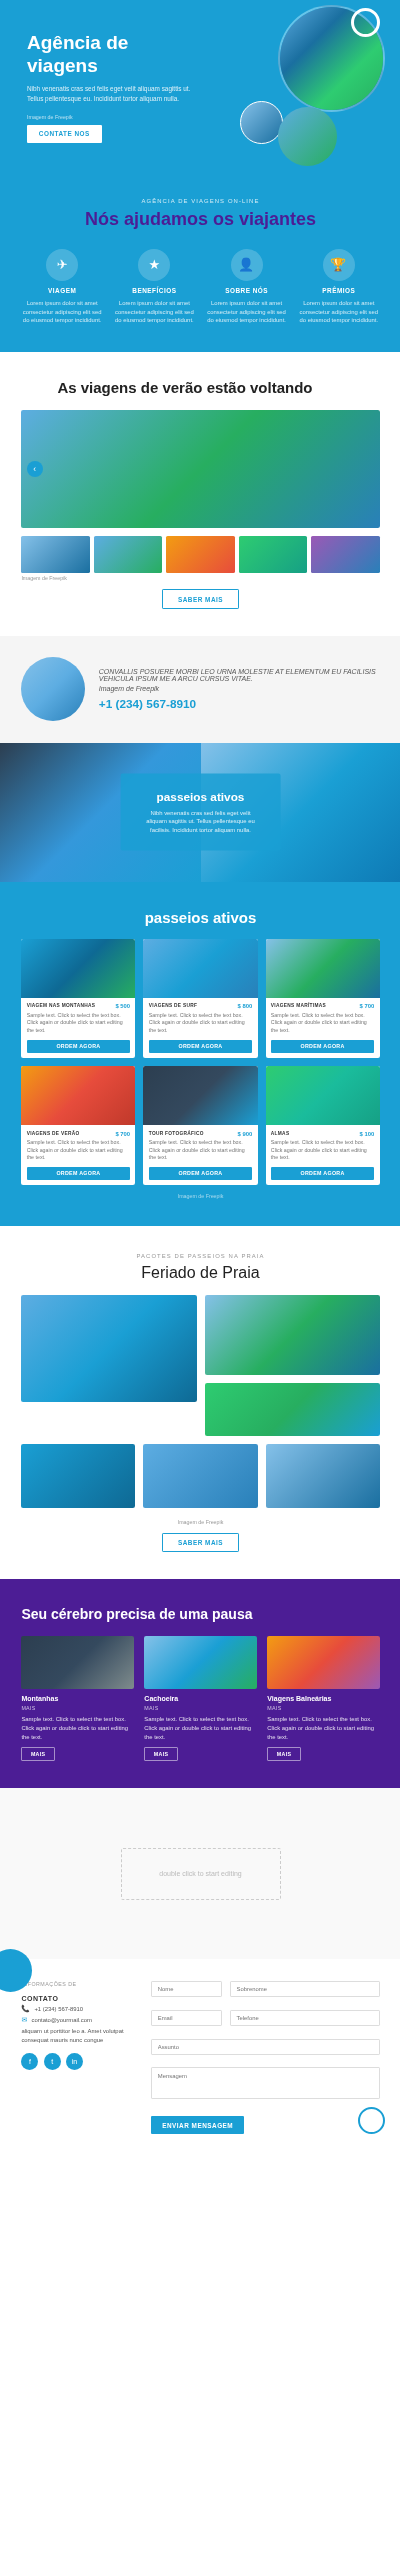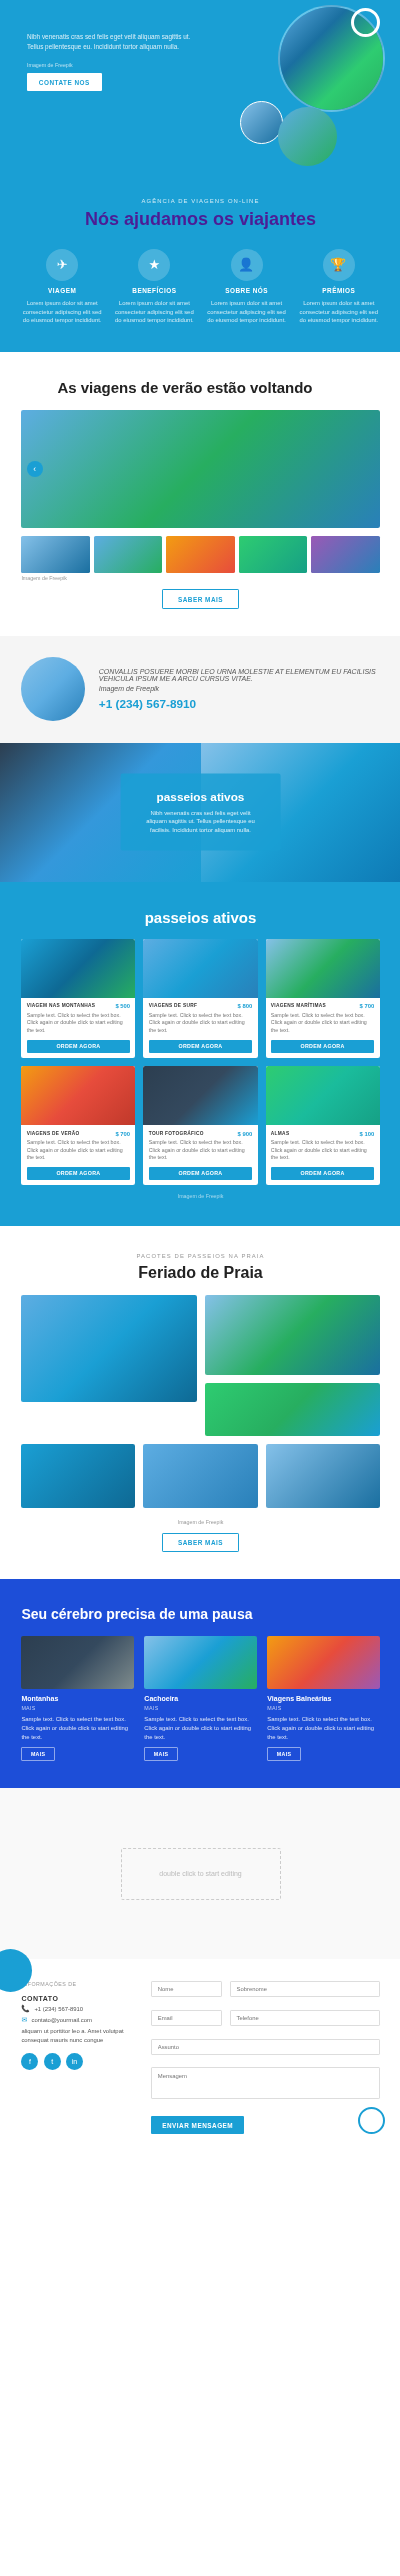--- a/index.html
+++ b/index.html
@@ -373,21 +373,21 @@
     }
     .section-praia .sub-title {
       font-size: 5.9px;
       color: #999;
       text-transform: uppercase;
       letter-spacing: 1.1px;
       margin-bottom: 4.3px;
     }
     .section-praia h2 {
       font-size: 16px;
-      font-weight: 700;
+      font-weight: 400;
       color: #222;
       margin-bottom: 13.4px;
     }
     .praia-grid {
       display: grid;
       grid-template-columns: 1fr 1fr;
       gap: 8px;
       margin-bottom: 8px;
     }
     .praia-img {
@@ -403,21 +403,21 @@
       flex: 1;
       height: 64px;
       border-radius: 2.1px;
     }
     .praia-b1 { background: linear-gradient(135deg, #1a9fd4, #0e6994); }
     .praia-b2 { background: linear-gradient(135deg, #5dade2, #2980b9); }
     .praia-b3 { background: linear-gradient(135deg, #85c1e9, #1a6fa0); }
 
     
     .section-cerebro {
-      background: #1d4ed8;
+      background: #4c1d95;
       padding: 27px 21.4px;
     }
     .section-cerebro h2 {
       font-size: 14px;
       font-weight: 700;
       color: #fff;
       margin-bottom: 13.4px;
     }
     .cerebro-grid {
       display: grid;
@@ -590,20 +590,21 @@
     }
 
     
     .text-center { text-align: center; }
   </style>
 </head>
 <body>
 
 <section class="hero">
   <div class="hero-content">
+    <h1 class="hero-title">Agência de viagens</h1>
     <p class="hero-text">Nibh venenatis cras sed felis eget velit aliquam sagittis ut. Tellus pellentesque eu. Incididunt tortor aliquam nulla.</p>
     <span class="hero-img-label">Imagem de Freepik</span>
     <button class="hero-btn">CONTATE NOS</button>
   </div>
   <div class="hero-circle-large">
     <div class="img-placeholder"></div>
   </div>
   <div class="hero-circle-small"></div>
   <div class="hero-circle-medium"></div>
   <div class="hero-ring"></div>

